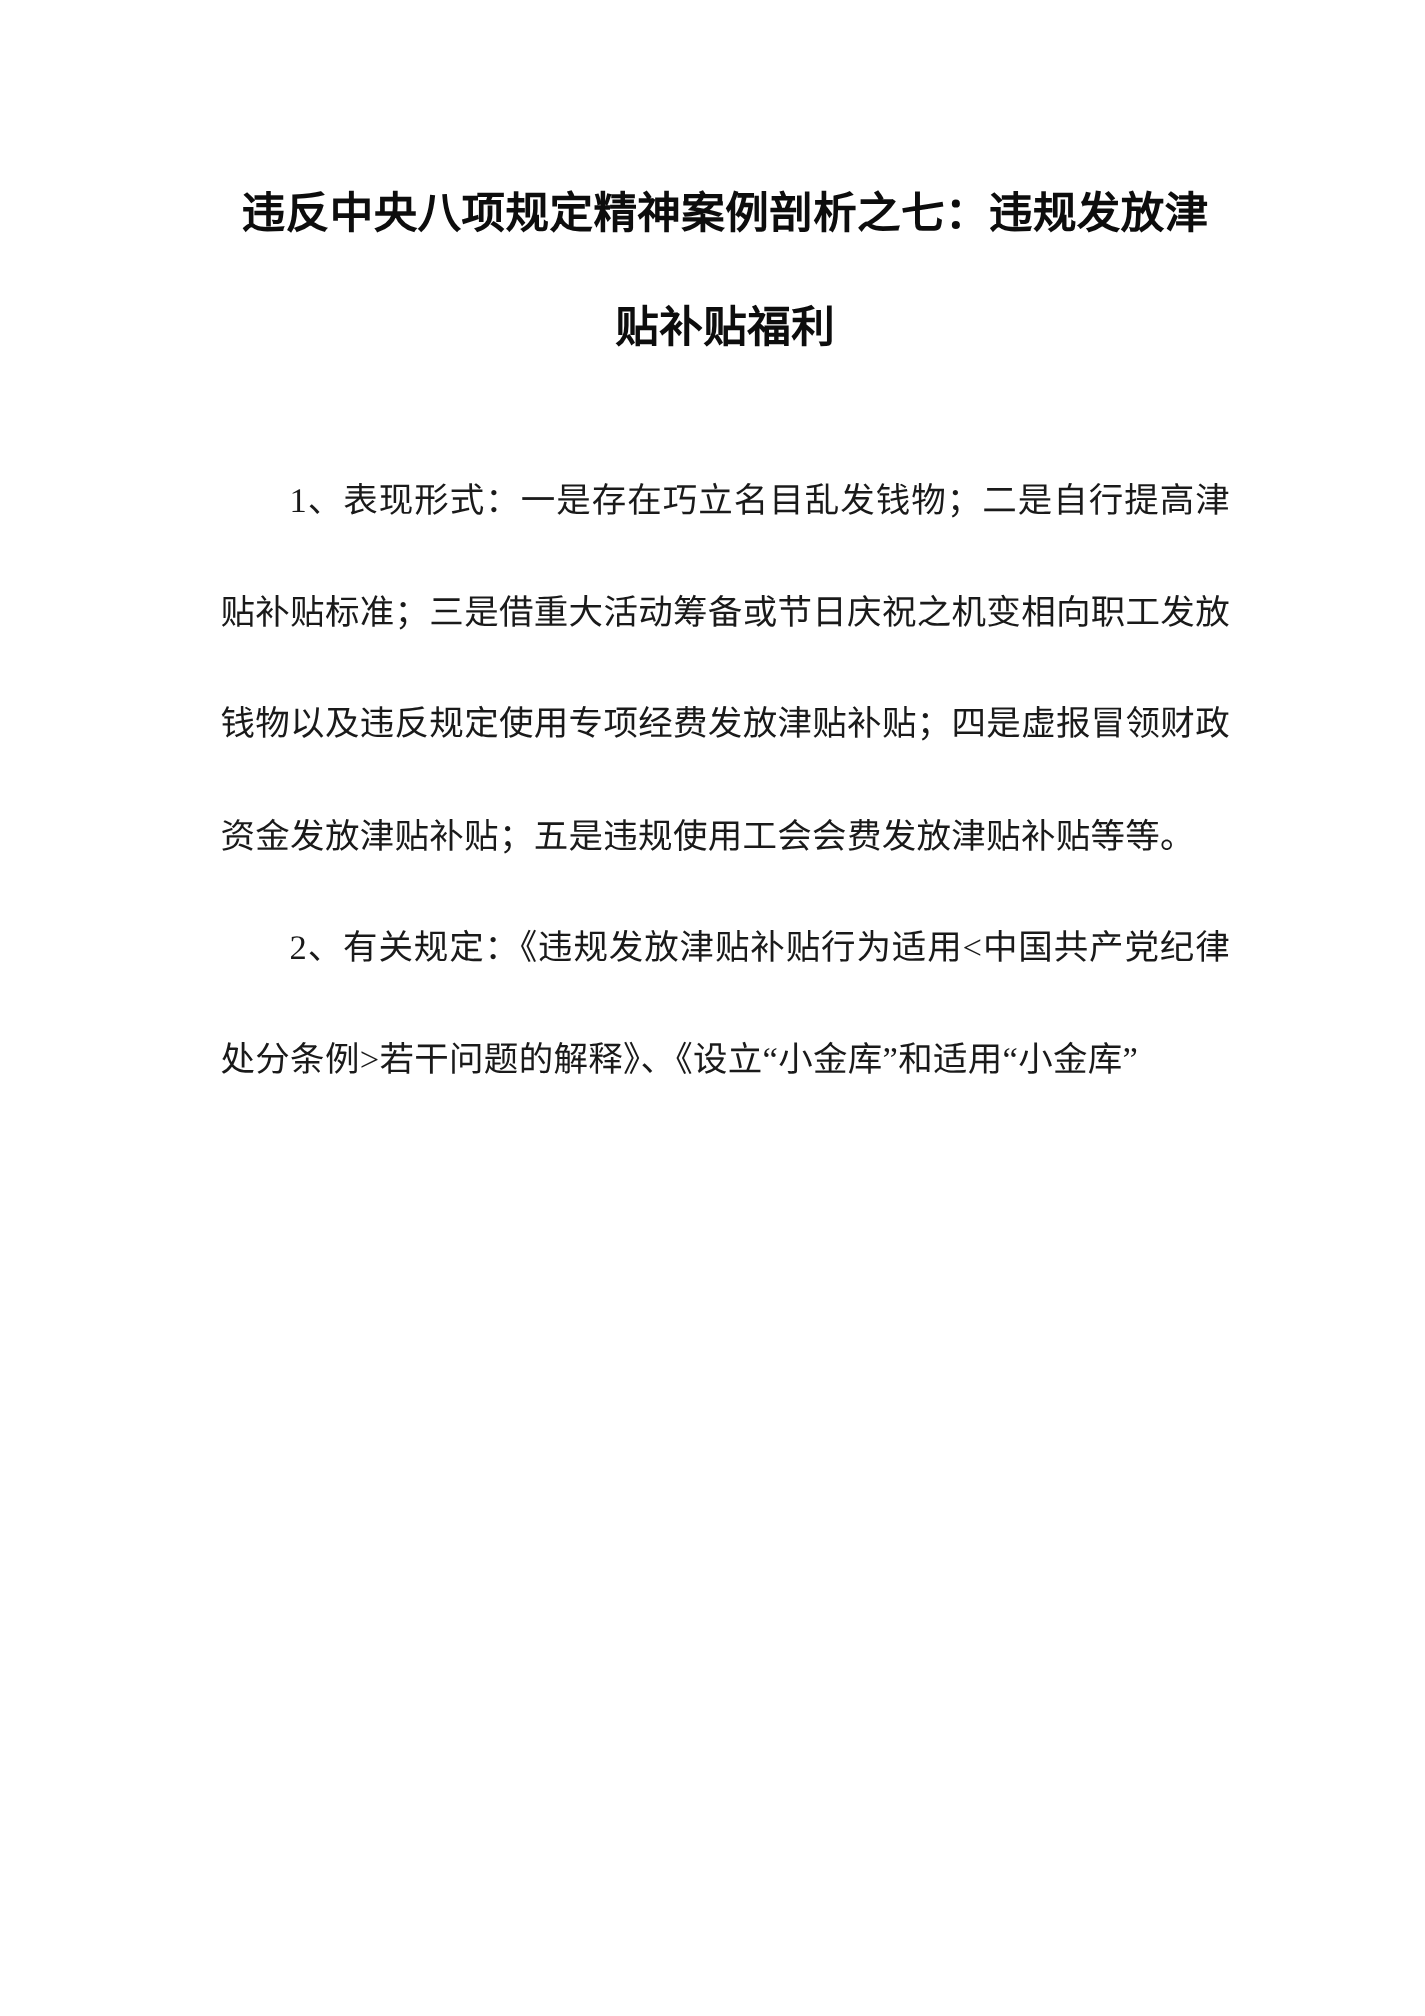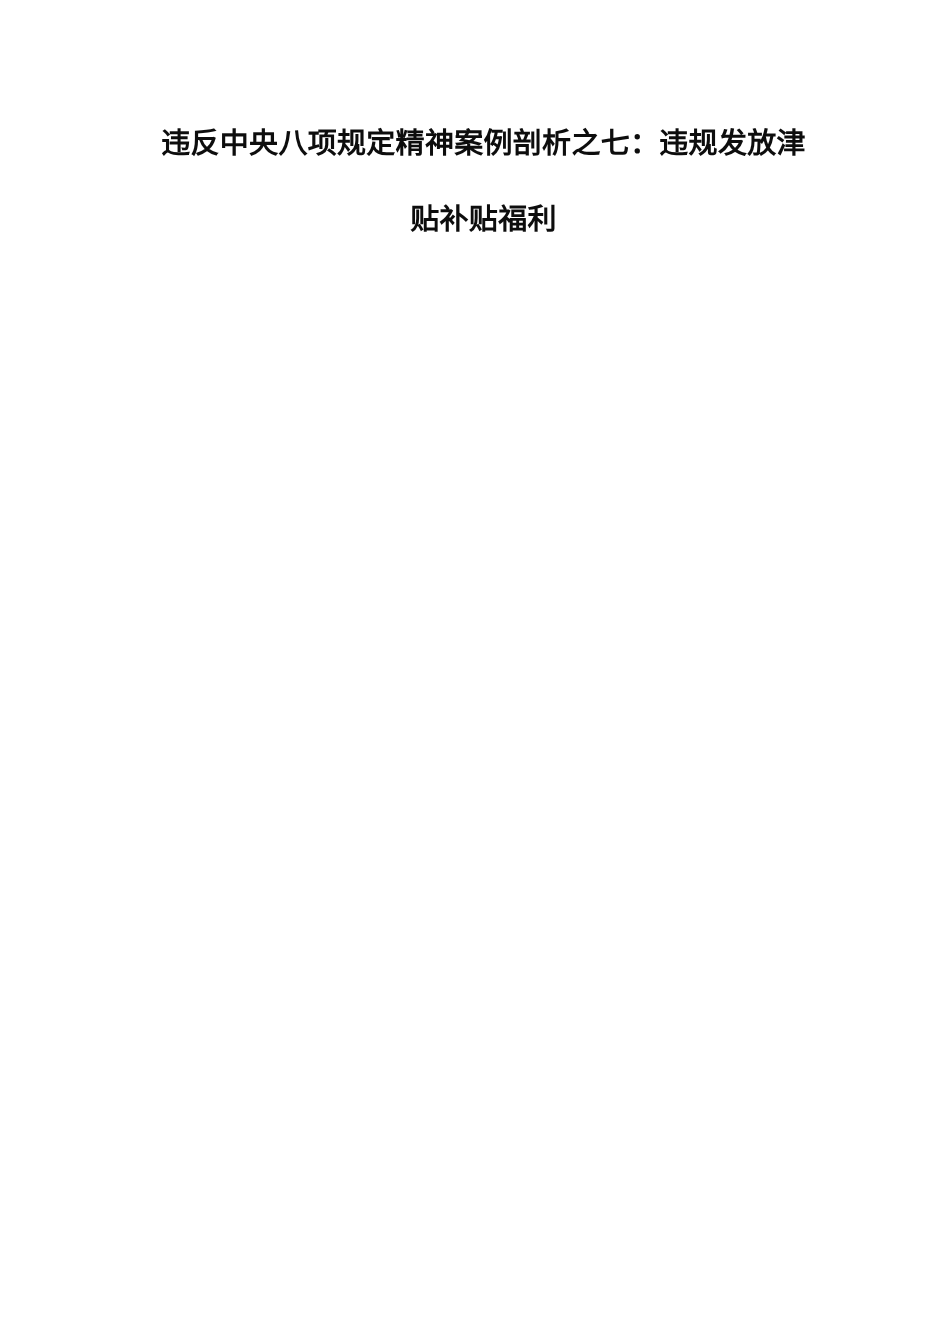--- a/index.html
+++ b/index.html
@@ -44,15 +44,17 @@
     word-break: break-all;
   }
 </style>
 </head>
 <body>
 
 <div class="page">
   <div class="content">
     <h1 class="doc-title">违反中央八项规定精神案例剖析之七：违规发放津贴补贴福利</h1>
     <div class="doc-body">
+      <p>1、表现形式：一是存在巧立名目乱发钱物；二是自行提高津贴补贴标准；三是借重大活动筹备或节日庆祝之机变相向职工发放钱物以及违反规定使用专项经费发放津贴补贴；四是虚报冒领财政资金发放津贴补贴；五是违规使用工会会费发放津贴补贴等等。</p>
+      <p>2、有关规定：《违规发放津贴补贴行为适用&lt;中国共产党纪律处分条例&gt;若干问题的解释》、《设立“小金库”和适用“小金库”</p>
     </div>
   </div>
 </div>
 
 </body></html>

